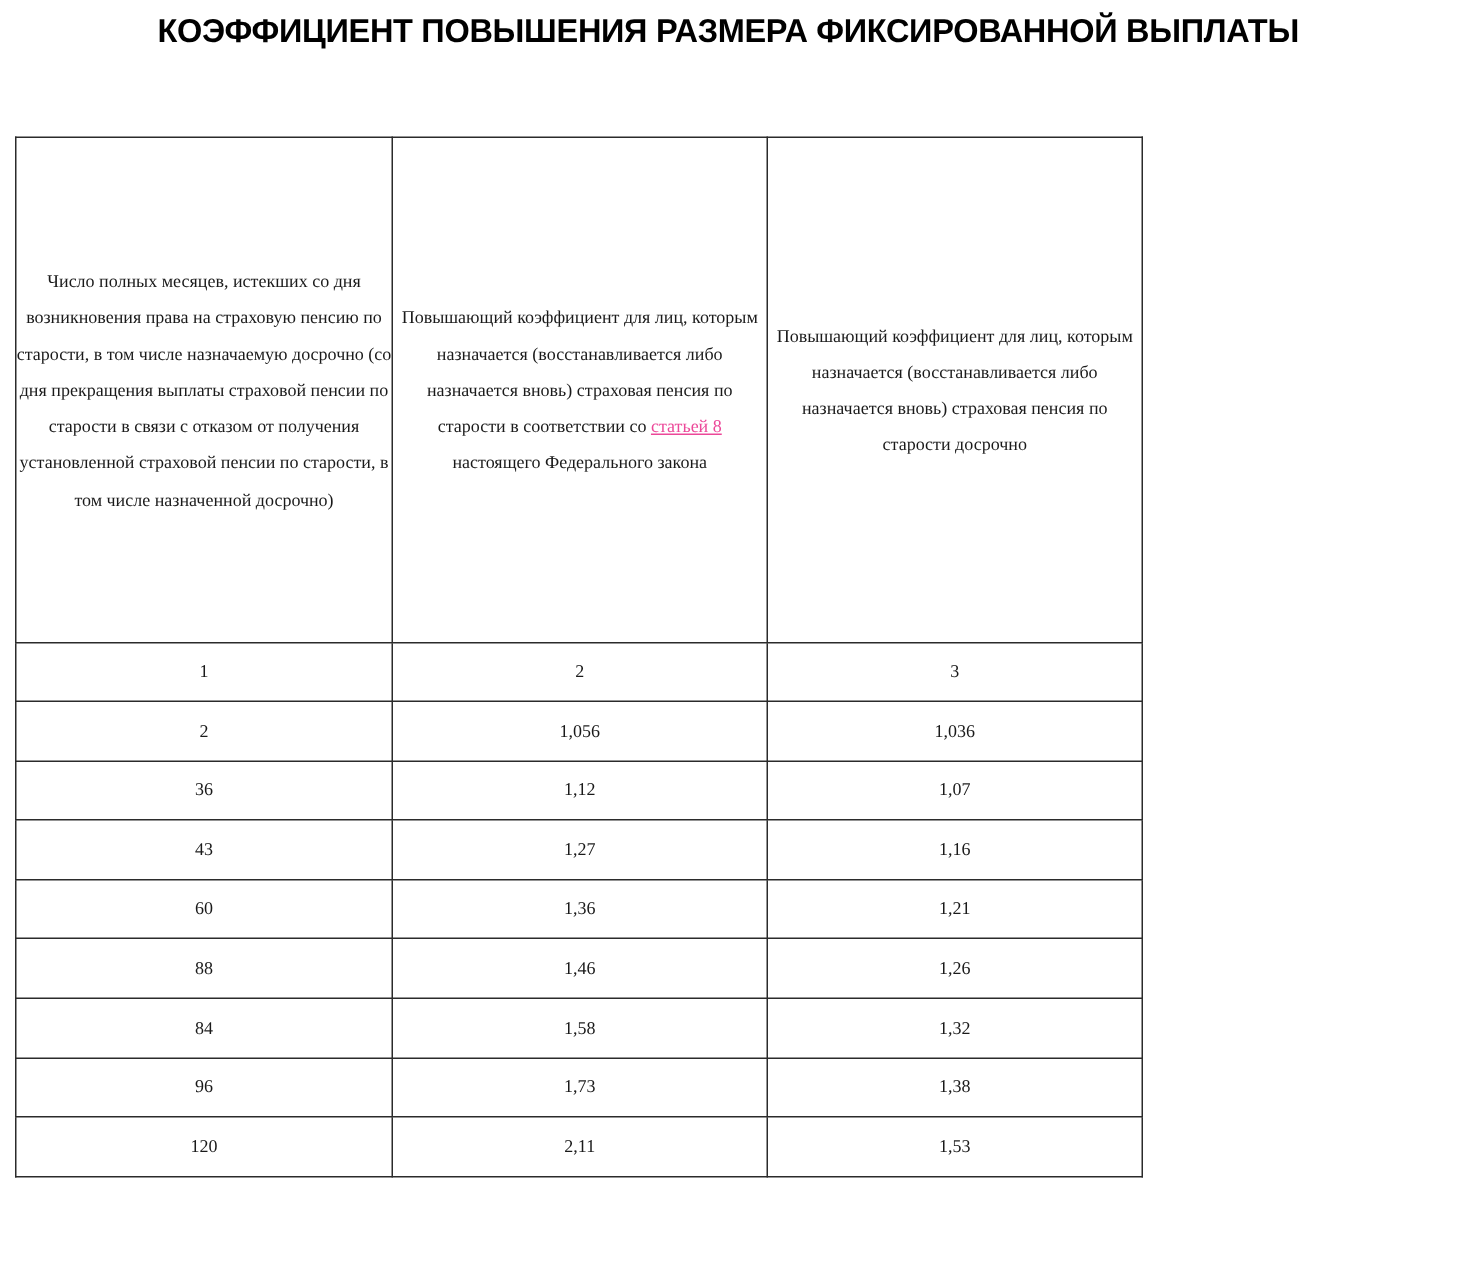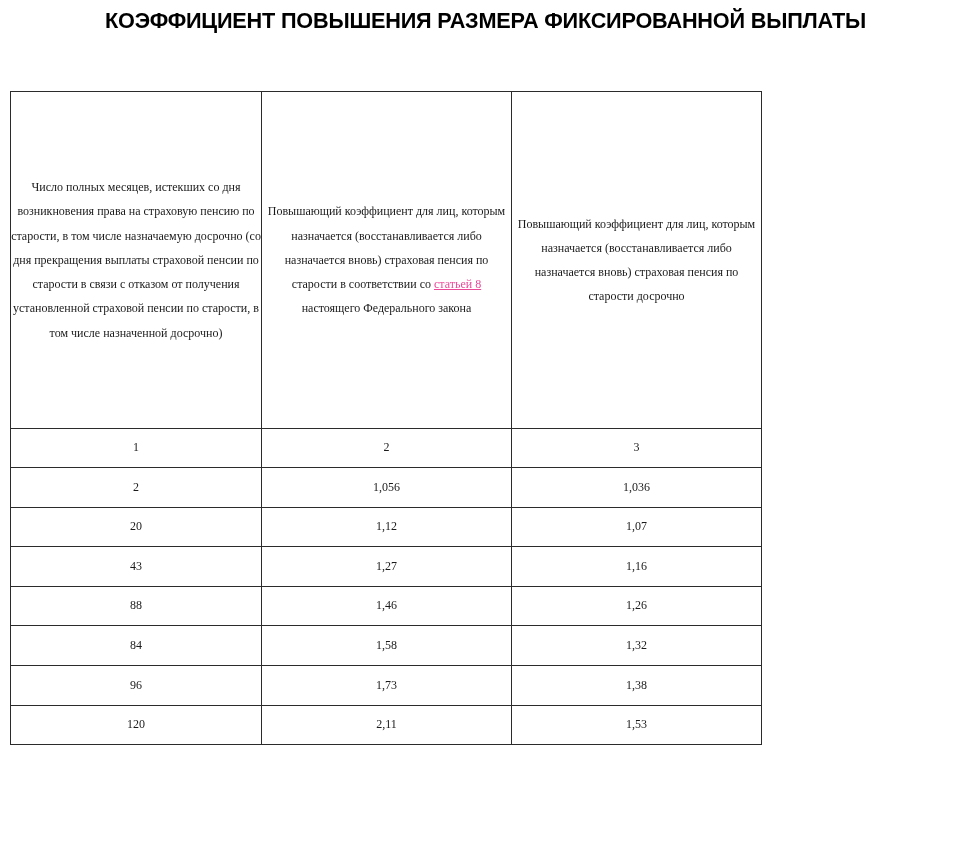--- a/index.html
+++ b/index.html
@@ -126,38 +126,49 @@
         </td>
       <td>
           <span class="cell-inner">1,056</span>
         </td>
       <td>
           <span class="cell-inner">1,036</span>
         </td>
     </tr>
     <tr class="data-row">
       <td>
-          <span class="cell-inner">20</span>
+          <span class="cell-inner">36</span>
         </td>
       <td>
           <span class="cell-inner">1,12</span>
         </td>
       <td>
           <span class="cell-inner">1,07</span>
         </td>
     </tr>
     <tr class="data-row">
       <td>
           <span class="cell-inner">43</span>
         </td>
       <td>
           <span class="cell-inner">1,27</span>
         </td>
       <td>
           <span class="cell-inner">1,16</span>
+        </td>
+    </tr>
+    <tr class="data-row">
+      <td>
+          <span class="cell-inner">60</span>
+        </td>
+      <td>
+          <span class="cell-inner">1,36</span>
+        </td>
+      <td>
+          <span class="cell-inner">1,21</span>
         </td>
     </tr>
     <tr class="data-row">
       <td>
           <span class="cell-inner">88</span>
         </td>
       <td>
           <span class="cell-inner">1,46</span>
         </td>
       <td>

